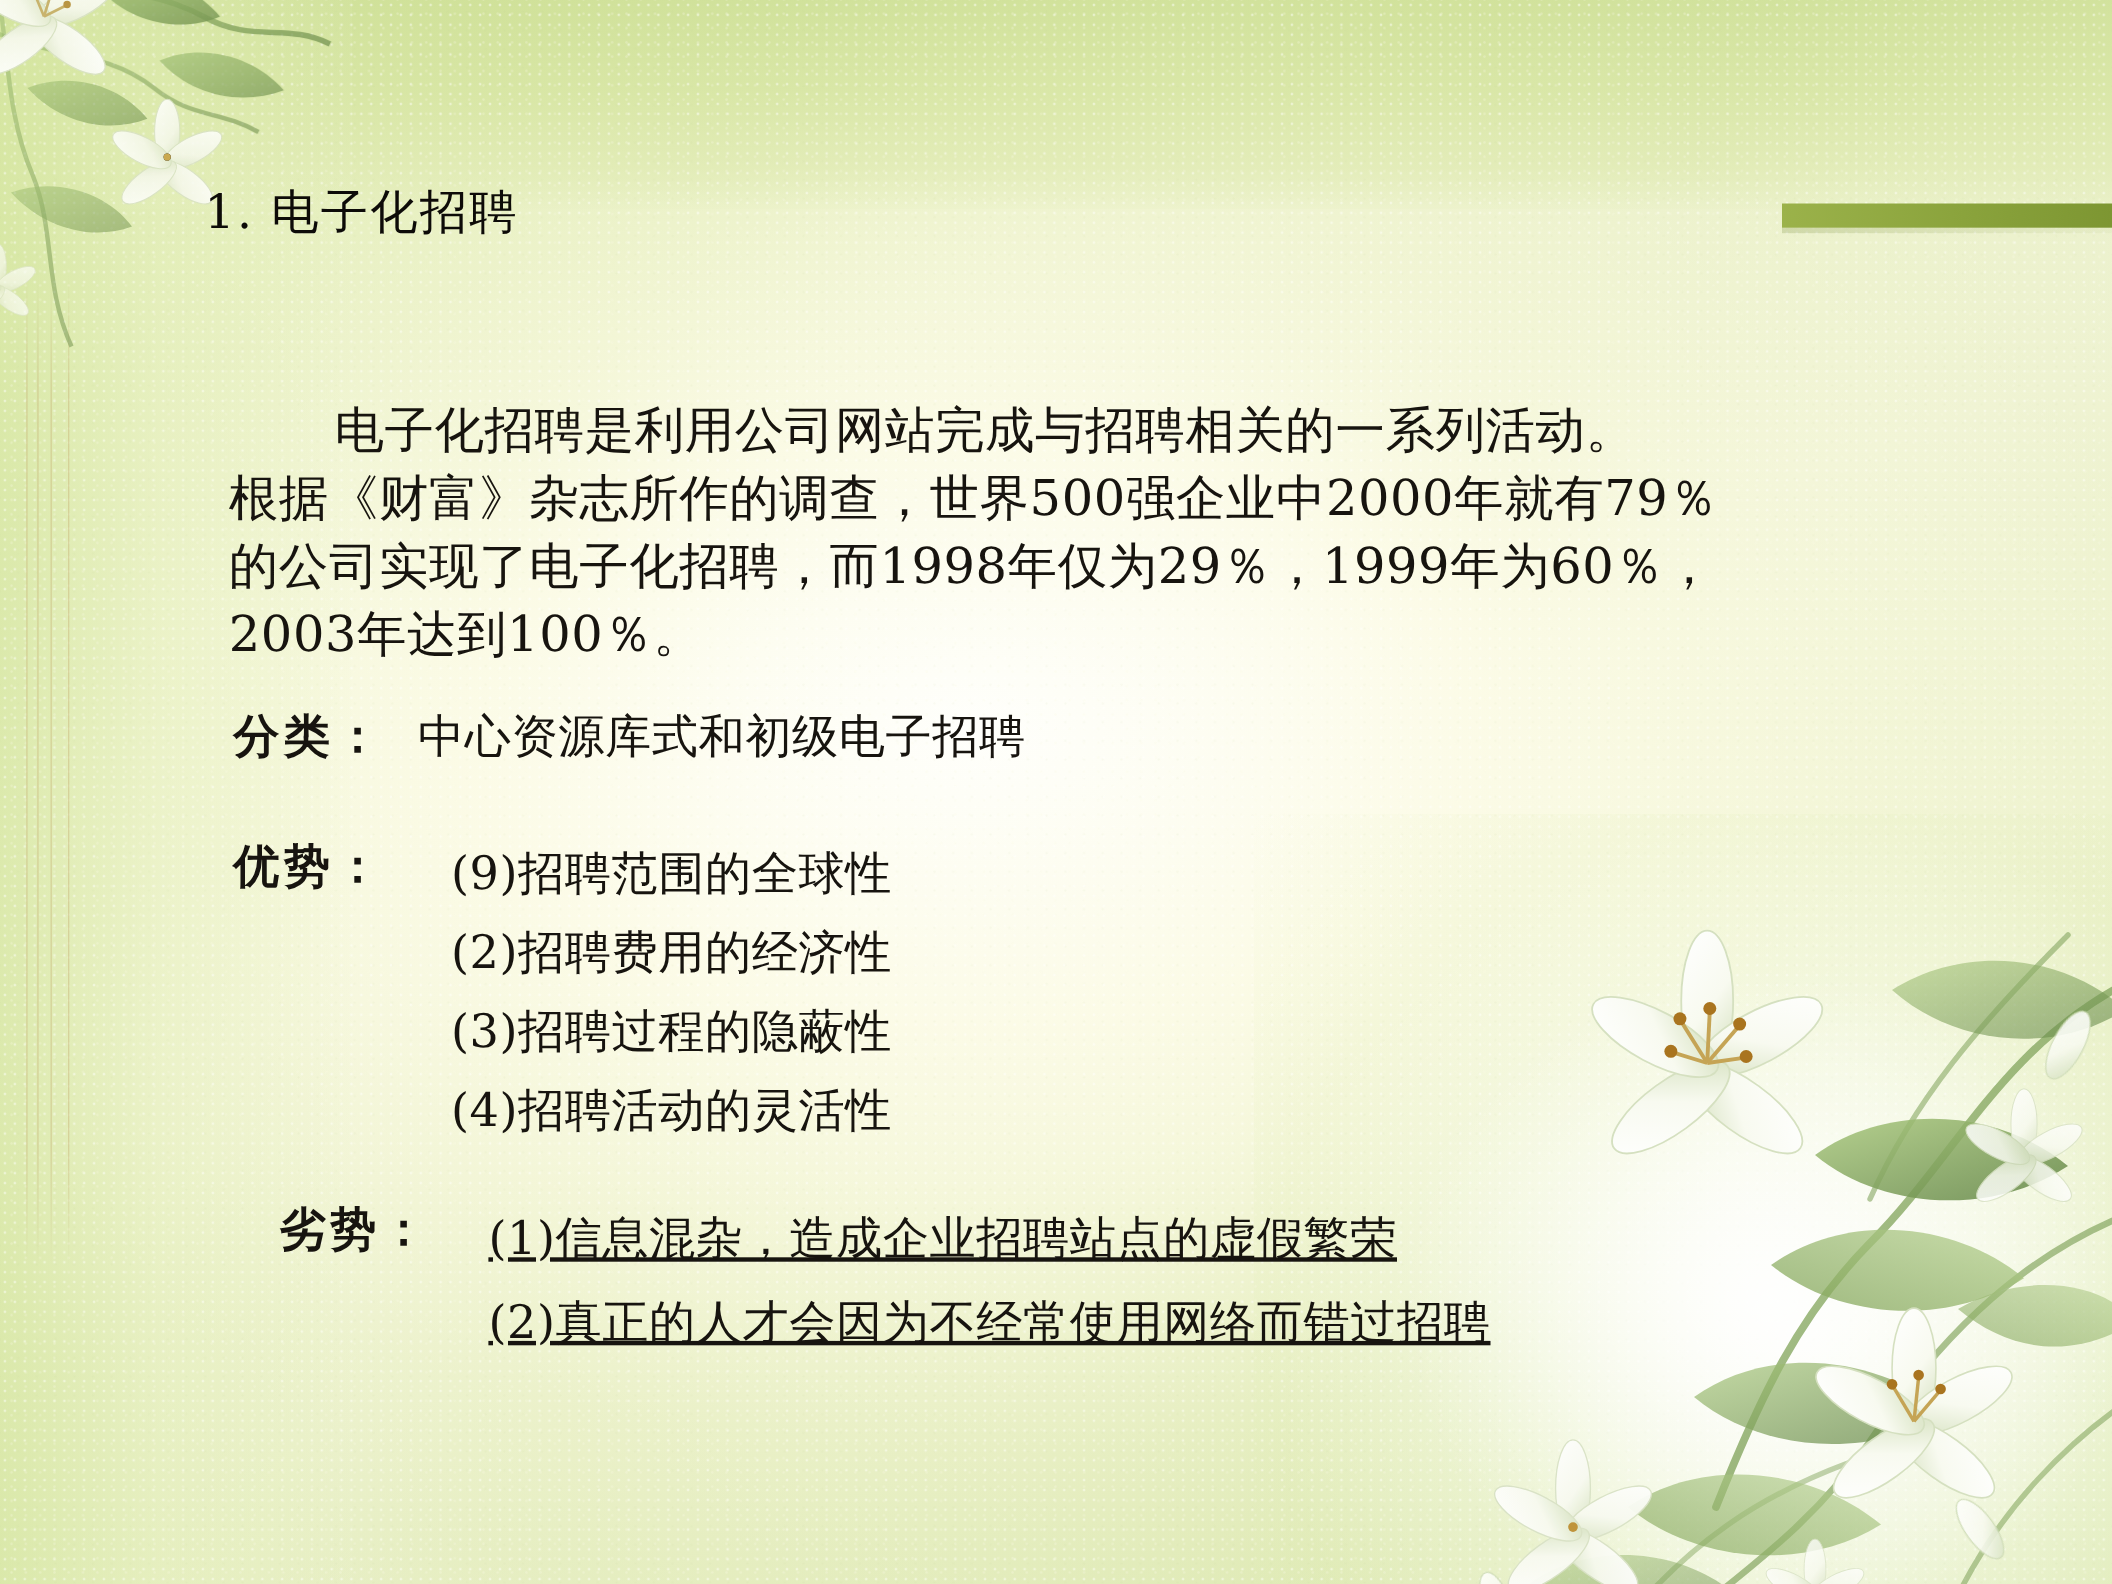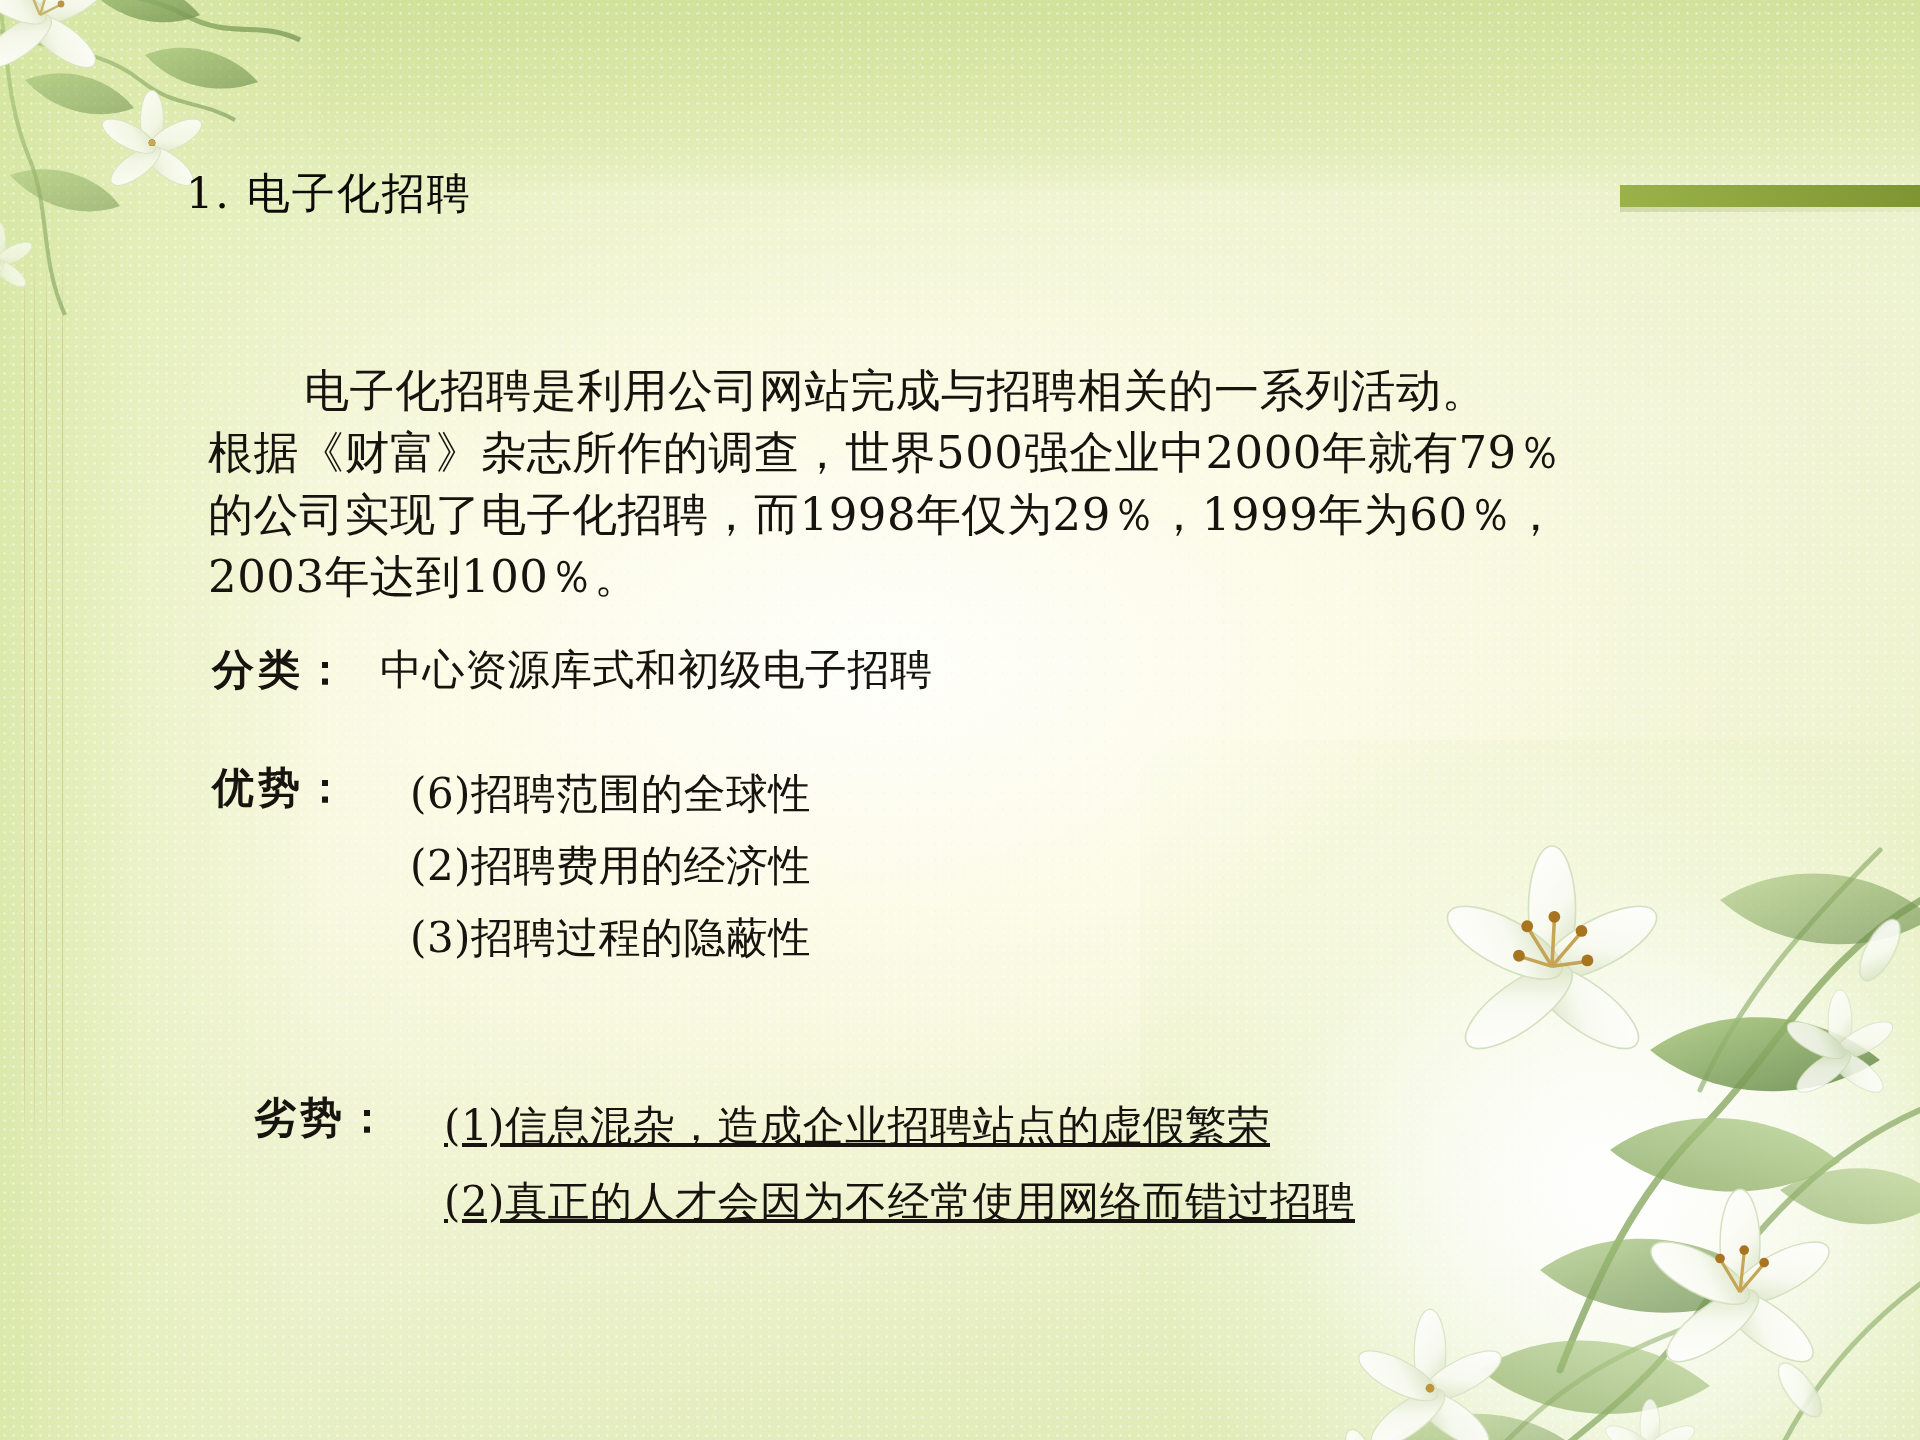--- a/index.html
+++ b/index.html
@@ -408,23 +408,24 @@
     <div id="cat-block" class="block cn">
       <div class="label">分类：</div>
       <div class="body">
         <div class="item">中心资源库式和初级电子招聘</div>
       </div>
     </div>
 
     <div id="pros-block" class="block cn">
       <div class="label">优势：</div>
       <div class="body">
-        <div class="item">(6)招聘范围的全球性</div>
+        <div class="item">(9)招聘范围的全球性</div>
         <div class="item">(2)招聘费用的经济性</div>
         <div class="item">(3)招聘过程的隐蔽性</div>
+        <div class="item">(4)招聘活动的灵活性</div>
       </div>
     </div>
 
     <div id="cons-block" class="block cn">
       <div class="label">劣势：</div>
       <div class="body">
         <div class="item">(1)信息混杂，造成企业招聘站点的虚假繁荣</div>
         <div class="item">(2)真正的人才会因为不经常使用网络而错过招聘</div>
       </div>
     </div>

